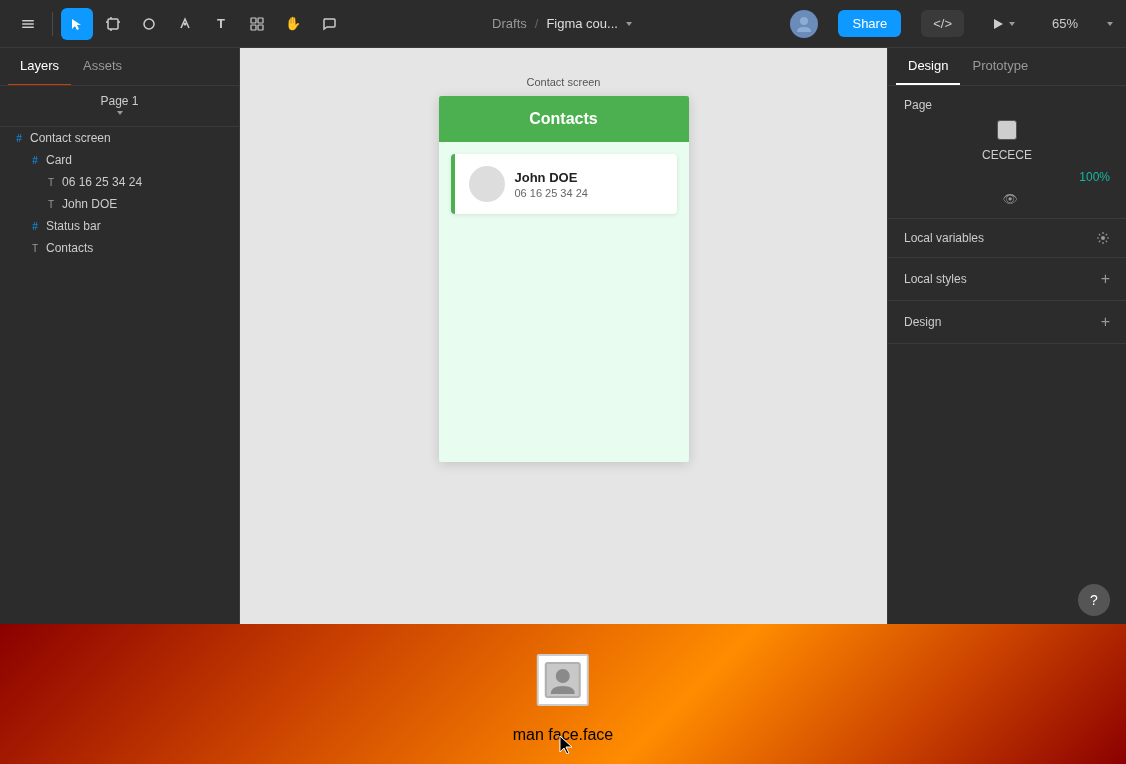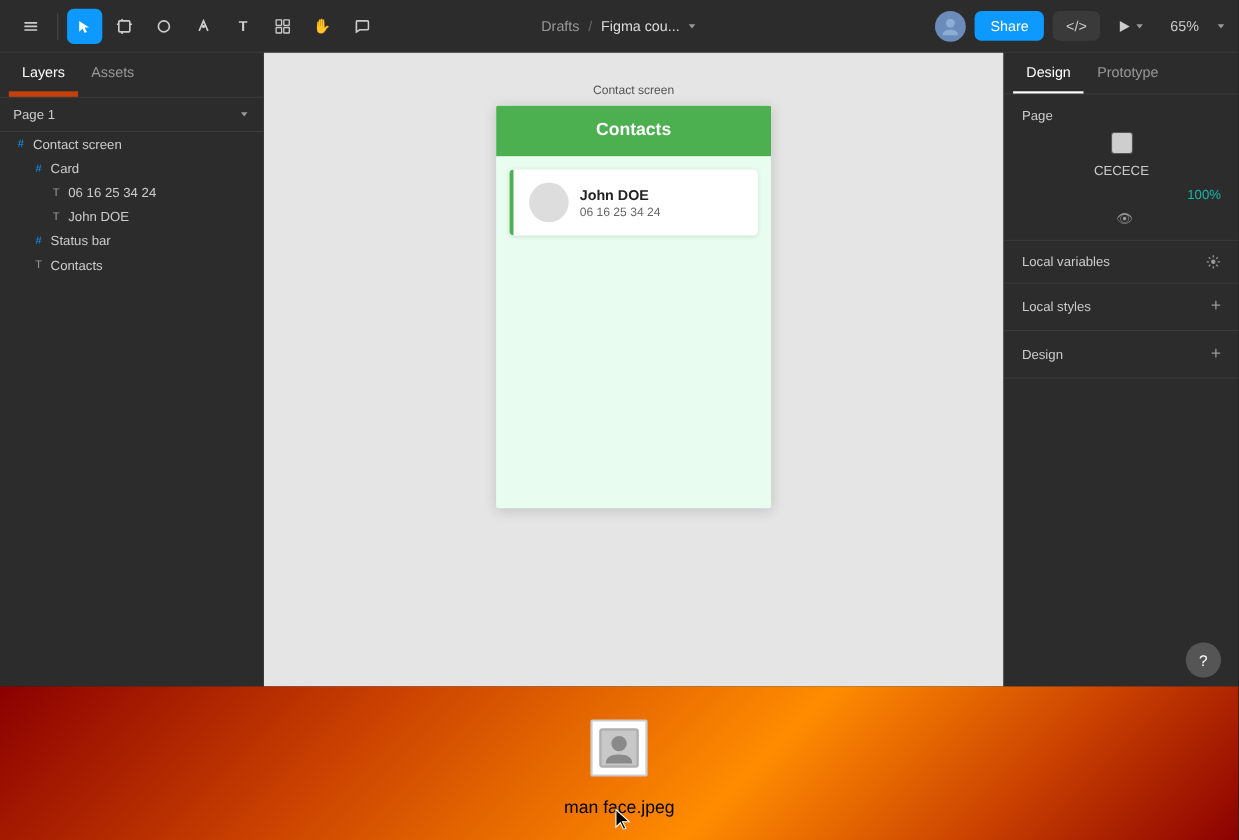--- a/index.html
+++ b/index.html
@@ -25,21 +25,21 @@
       align-items: center;
       gap: 6px;
       color: #ccc;
       font-size: 13px;
     }
     .toolbar-right {
       position: absolute;
       right: 12px;
       display: flex;
       align-items: center;
-      gap: 8px;
+      gap: 20px;
     }
     .tool-btn {
       width: 32px; height: 32px;
       display: flex; align-items: center; justify-content: center;
       border-radius: 6px;
       cursor: pointer;
       color: #ccc;
       font-size: 14px;
       border: none;
       background: transparent;
@@ -107,27 +107,28 @@
       border-bottom: 1px solid #3a3a3a;
       padding: 0 8px;
     }
     .sidebar-tab {
       padding: 10px 12px;
       font-size: 13px;
       color: #999;
       cursor: pointer;
       border-bottom: 2px solid transparent;
     }
-    .sidebar-tab.active { color: white; border-bottom: 5px solid #c2410c; }
+    .sidebar-tab.active { color: white; border-bottom: 1px solid #c2410c; }
     .page-selector {
       display: flex;
       align-items: center;
       padding: 8px 12px;
       border-bottom: 1px solid #3a3a3a;
       cursor: pointer;
+      flex-direction: column;
     }
     .page-selector span { font-size: 12px; color: #ccc; flex: 1; }
 
     .layer-item {
       display: flex;
       align-items: center;
       padding: 4px 8px 4px 12px;
       cursor: pointer;
       font-size: 12px;
       color: #ccc;
@@ -195,21 +196,21 @@
       background: #ddd;
       border-radius: 50%;
       flex-shrink: 0;
     }
     .contact-info { flex: 1; }
     .contact-name { font-weight: 600; font-size: 13px; color: #222; }
     .contact-phone { font-size: 11px; color: #666; margin-top: 2px; }
 
     
     .right-panel {
-      width: 214px;
+      width: 239px;
       background: #2c2c2c;
       border-left: 1px solid #3a3a3a;
       display: flex;
       flex-direction: column;
     }
     .panel-tabs {
       display: flex;
       border-bottom: 1px solid #3a3a3a;
       padding: 0 8px;
     }
@@ -511,15 +512,15 @@
           <rect width="32" height="32" fill="#c8c8c8"></rect>
           <circle cx="16" cy="12" r="7" fill="#8a8a8a"></circle>
           <path d="M4 30 Q4 22 16 22 Q28 22 28 30" fill="#8a8a8a"></path>
         </svg>
       </div>
     </div>
 
     <svg width="16" height="20" viewBox="0 0 16 20" style="position:absolute;bottom:-10px;left:50%;transform:translateX(-30%);">
       <polygon points="2,2 2,18 6,14 9,20 11,19 8,13 14,13" fill="black" stroke="white" stroke-width="1"></polygon>
     </svg>
-    <span style="margin-top: 14px;">man face.jpeg</span>
+    <span style="margin-top: 14px;">man face.face</span>
   </div>
 </div>
 
 </body></html>

